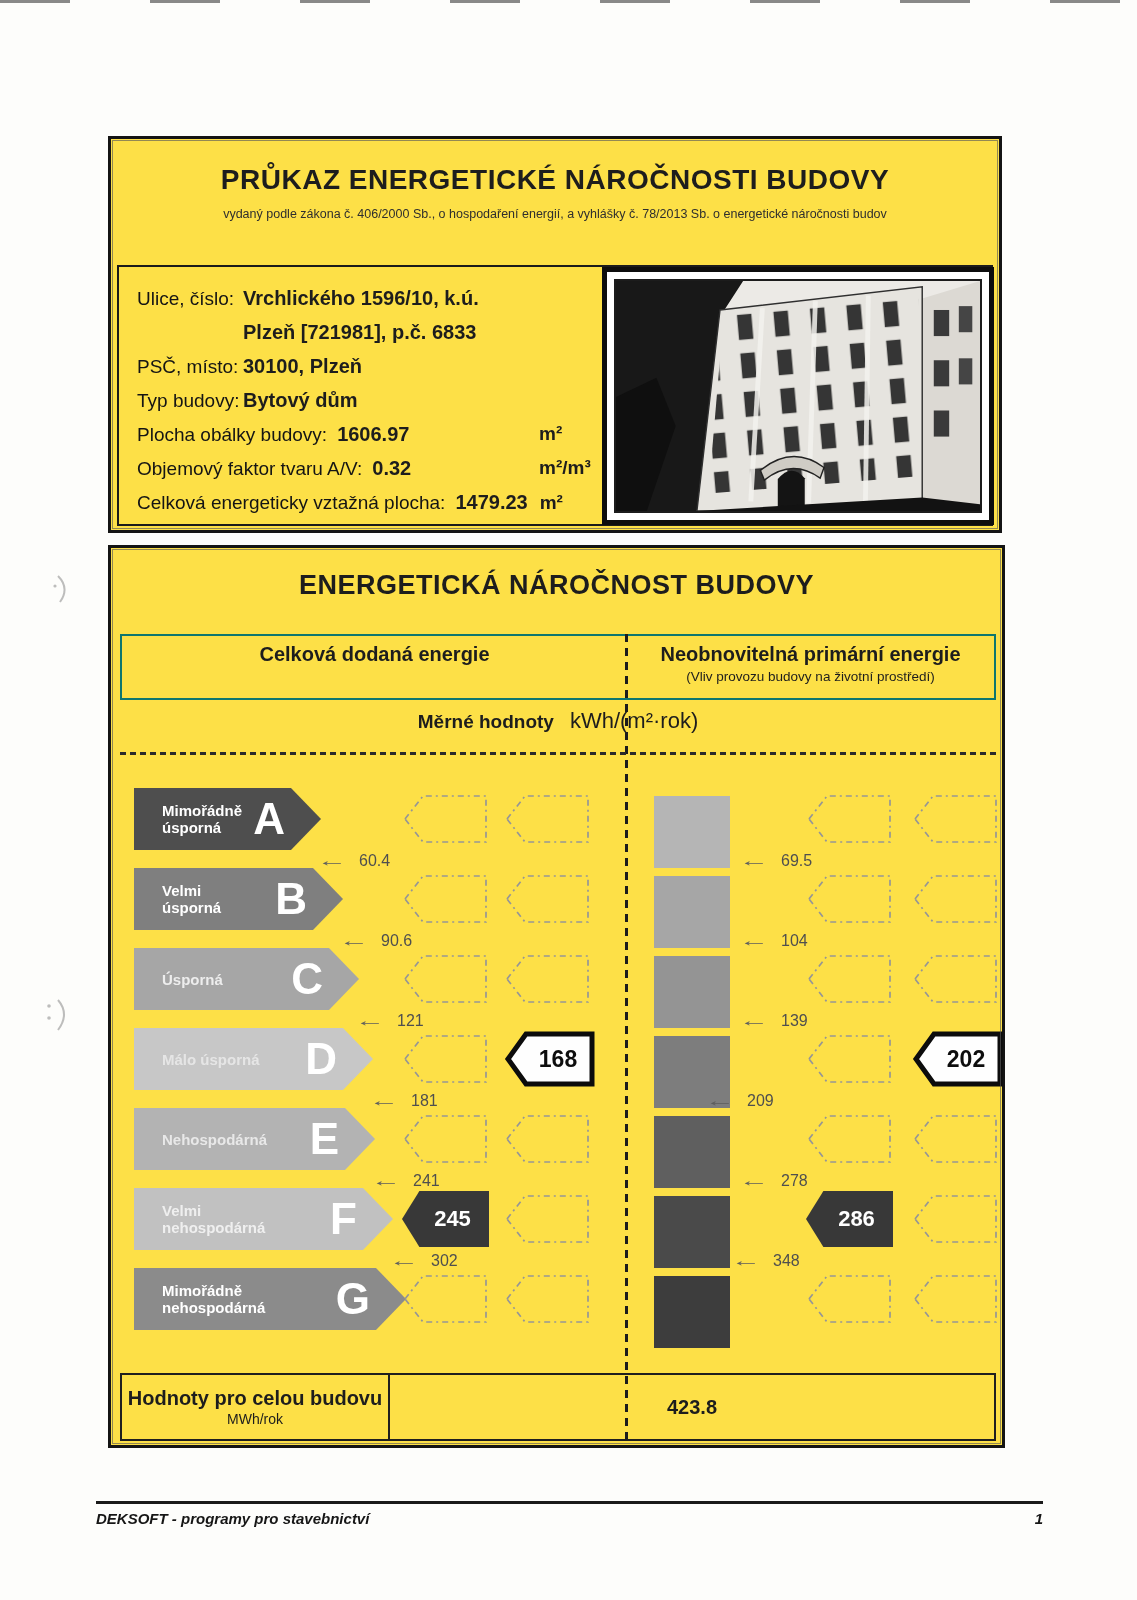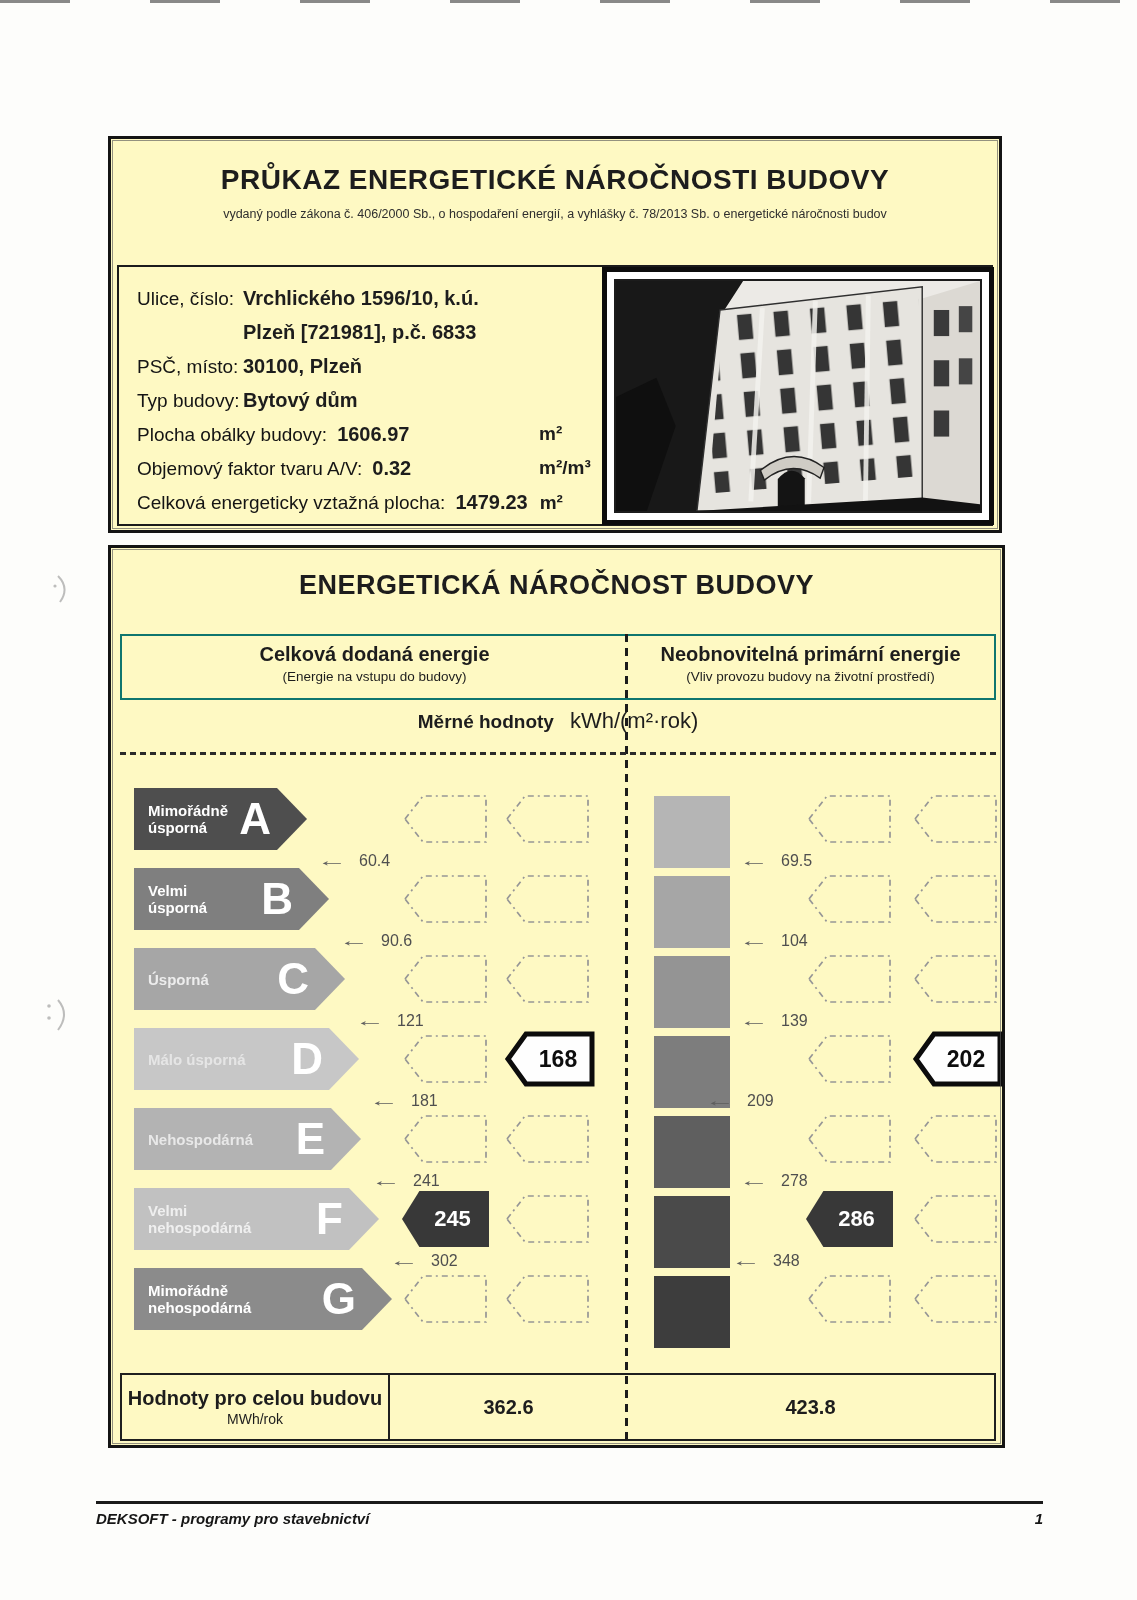--- a/index.html
+++ b/index.html
@@ -8,21 +8,21 @@
   
   .scan-top{position:absolute;top:0;left:0;right:0;height:3px;
             background:repeating-linear-gradient(90deg,#151515 0 70px,transparent 70px 150px);opacity:.5;}
   .pen-mark{position:absolute;opacity:.55;}
   
   .runhead,.runfoot{position:absolute;left:96px;right:94px;display:flex;justify-content:space-between;
             font-size:15px;font-weight:bold;font-style:italic;color:#161616;}
   .runhead{top:80px;border-bottom:3px solid #1a1a1a;padding-bottom:5px;}
   .runfoot{top:1501px;border-top:3px solid #1a1a1a;padding-top:6px;}
   
-  .panel{position:absolute;background:#fef9c3;border:3px solid #141414;box-sizing:content-box;}
+  .panel{position:absolute;background:#fde047;border:3px solid #141414;box-sizing:content-box;}
   .panel::after{content:"";position:absolute;inset:1px;border:1px solid #5a5a5a;pointer-events:none;opacity:.65;}
   .panel1{left:108px;top:136px;width:888px;height:391px;}
   .p1title{margin:25px 8px 0;text-align:center;font-size:28px;font-weight:bold;letter-spacing:.5px;}
   .p1sub{margin:11px 14px 0;text-align:center;font-size:12.5px;color:#2e2e2e;}
   .infobox{position:absolute;left:6px;right:6px;top:126px;bottom:4px;border:2px solid #1b1b1b;
            padding:20px 0 0 18px;box-sizing:border-box;}
   .irow{position:relative;margin-bottom:9px;font-size:19px;height:25px;white-space:nowrap;}
   .ilbl{color:#141414;}
   .ilbl.w{display:inline-block;width:106px;}
   .ival{font-weight:bold;font-size:20px;}
@@ -44,21 +44,21 @@
   .vdash{position:absolute;left:514px;top:86px;height:805px;width:3px;
          background:repeating-linear-gradient(180deg,#1c1c1c 0 8px,transparent 8px 14px);}
   .chart{position:absolute;left:9px;right:6px;top:152px;height:673px;}
   .units{position:absolute;top:8px;left:0;right:0;text-align:center;white-space:nowrap;}
   .units .ub{font-size:19px;font-weight:bold;margin-right:16px;}
   .units .uu{font-size:22px;}
   .hdash{position:absolute;top:52px;left:0;right:0;height:3px;
          background:repeating-linear-gradient(90deg,#2a2a2a 0 6px,transparent 6px 10px);}
   
   .karrow{position:absolute;left:14px;height:62px;color:#fff;display:flex;flex-direction:column;justify-content:center;
-          clip-path:polygon(0 0,calc(100% - 30px) 0,100% 50%,calc(100% - 30px) 100%,0 100%);}
+          clip-path:polygon(0 0,calc(100% - 30px) 0,100% 50%,calc(100% - 30px) 100%,0 100%);padding-left:14px;}
   .karrow .ll{font-weight:bold;font-size:15px;line-height:17px;padding-left:14px;}
   .kletter{position:absolute;right:36px;top:50%;transform:translateY(-50%);font-size:44px;font-weight:bold;color:#fff;}
   .ka{top:88px;width:173px;background:#4e4e4e;}
   .kb{top:168px;width:195px;background:#7f7f7f;}
   .kc{top:248px;width:211px;background:#a6a6a6;}
   .kd{top:328px;width:225px;background:#c7c7c7;}
   .ke{top:408px;width:227px;background:#b3b3b3;}
   .kf{top:488px;width:245px;background:#c1c1c1;}
   .kg{top:568px;width:258px;background:#8b8b8b;}
   .kc .ll{opacity:.8;} .kd .ll{opacity:.55;} .ke .ll{opacity:.7;} .kf .ll{opacity:.75;}
@@ -165,21 +165,20 @@
       </svg>
     </figure>
   </section>
 
   <section class="panel panel2">
     <h2 class="p2title">ENERGETICKÁ NÁROČNOST BUDOVY</h2>
 
     <div class="colhead">
       <div class="ch l">
         <div class="cht">Celková dodaná energie</div>
-        <div class="chs">(Energie na vstupu do budovy)</div>
       </div>
       <div class="ch r">
         <div class="cht">Neobnovitelná primární energie</div>
         <div class="chs">(Vliv provozu budovy na životní prostředí)</div>
       </div>
     </div>
 
     <div class="vdash"></div>
 
     <div class="chart">
@@ -381,21 +380,20 @@
           </svg>
         <span>202</span>
       </div>
     </div>
 
     <div class="totals">
       <div class="tc1">
         <div class="tl">Hodnoty pro celou budovu</div>
         <div class="tu">MWh/rok</div>
       </div>
-      <div class="tc2">362.6</div>
       <div class="tc3">423.8</div>
     </div>
   </section>
 
   <div class="runfoot">
     <span>DEKSOFT - programy pro stavebnictví</span>
     <span>1</span>
   </div>
 </div>
 

